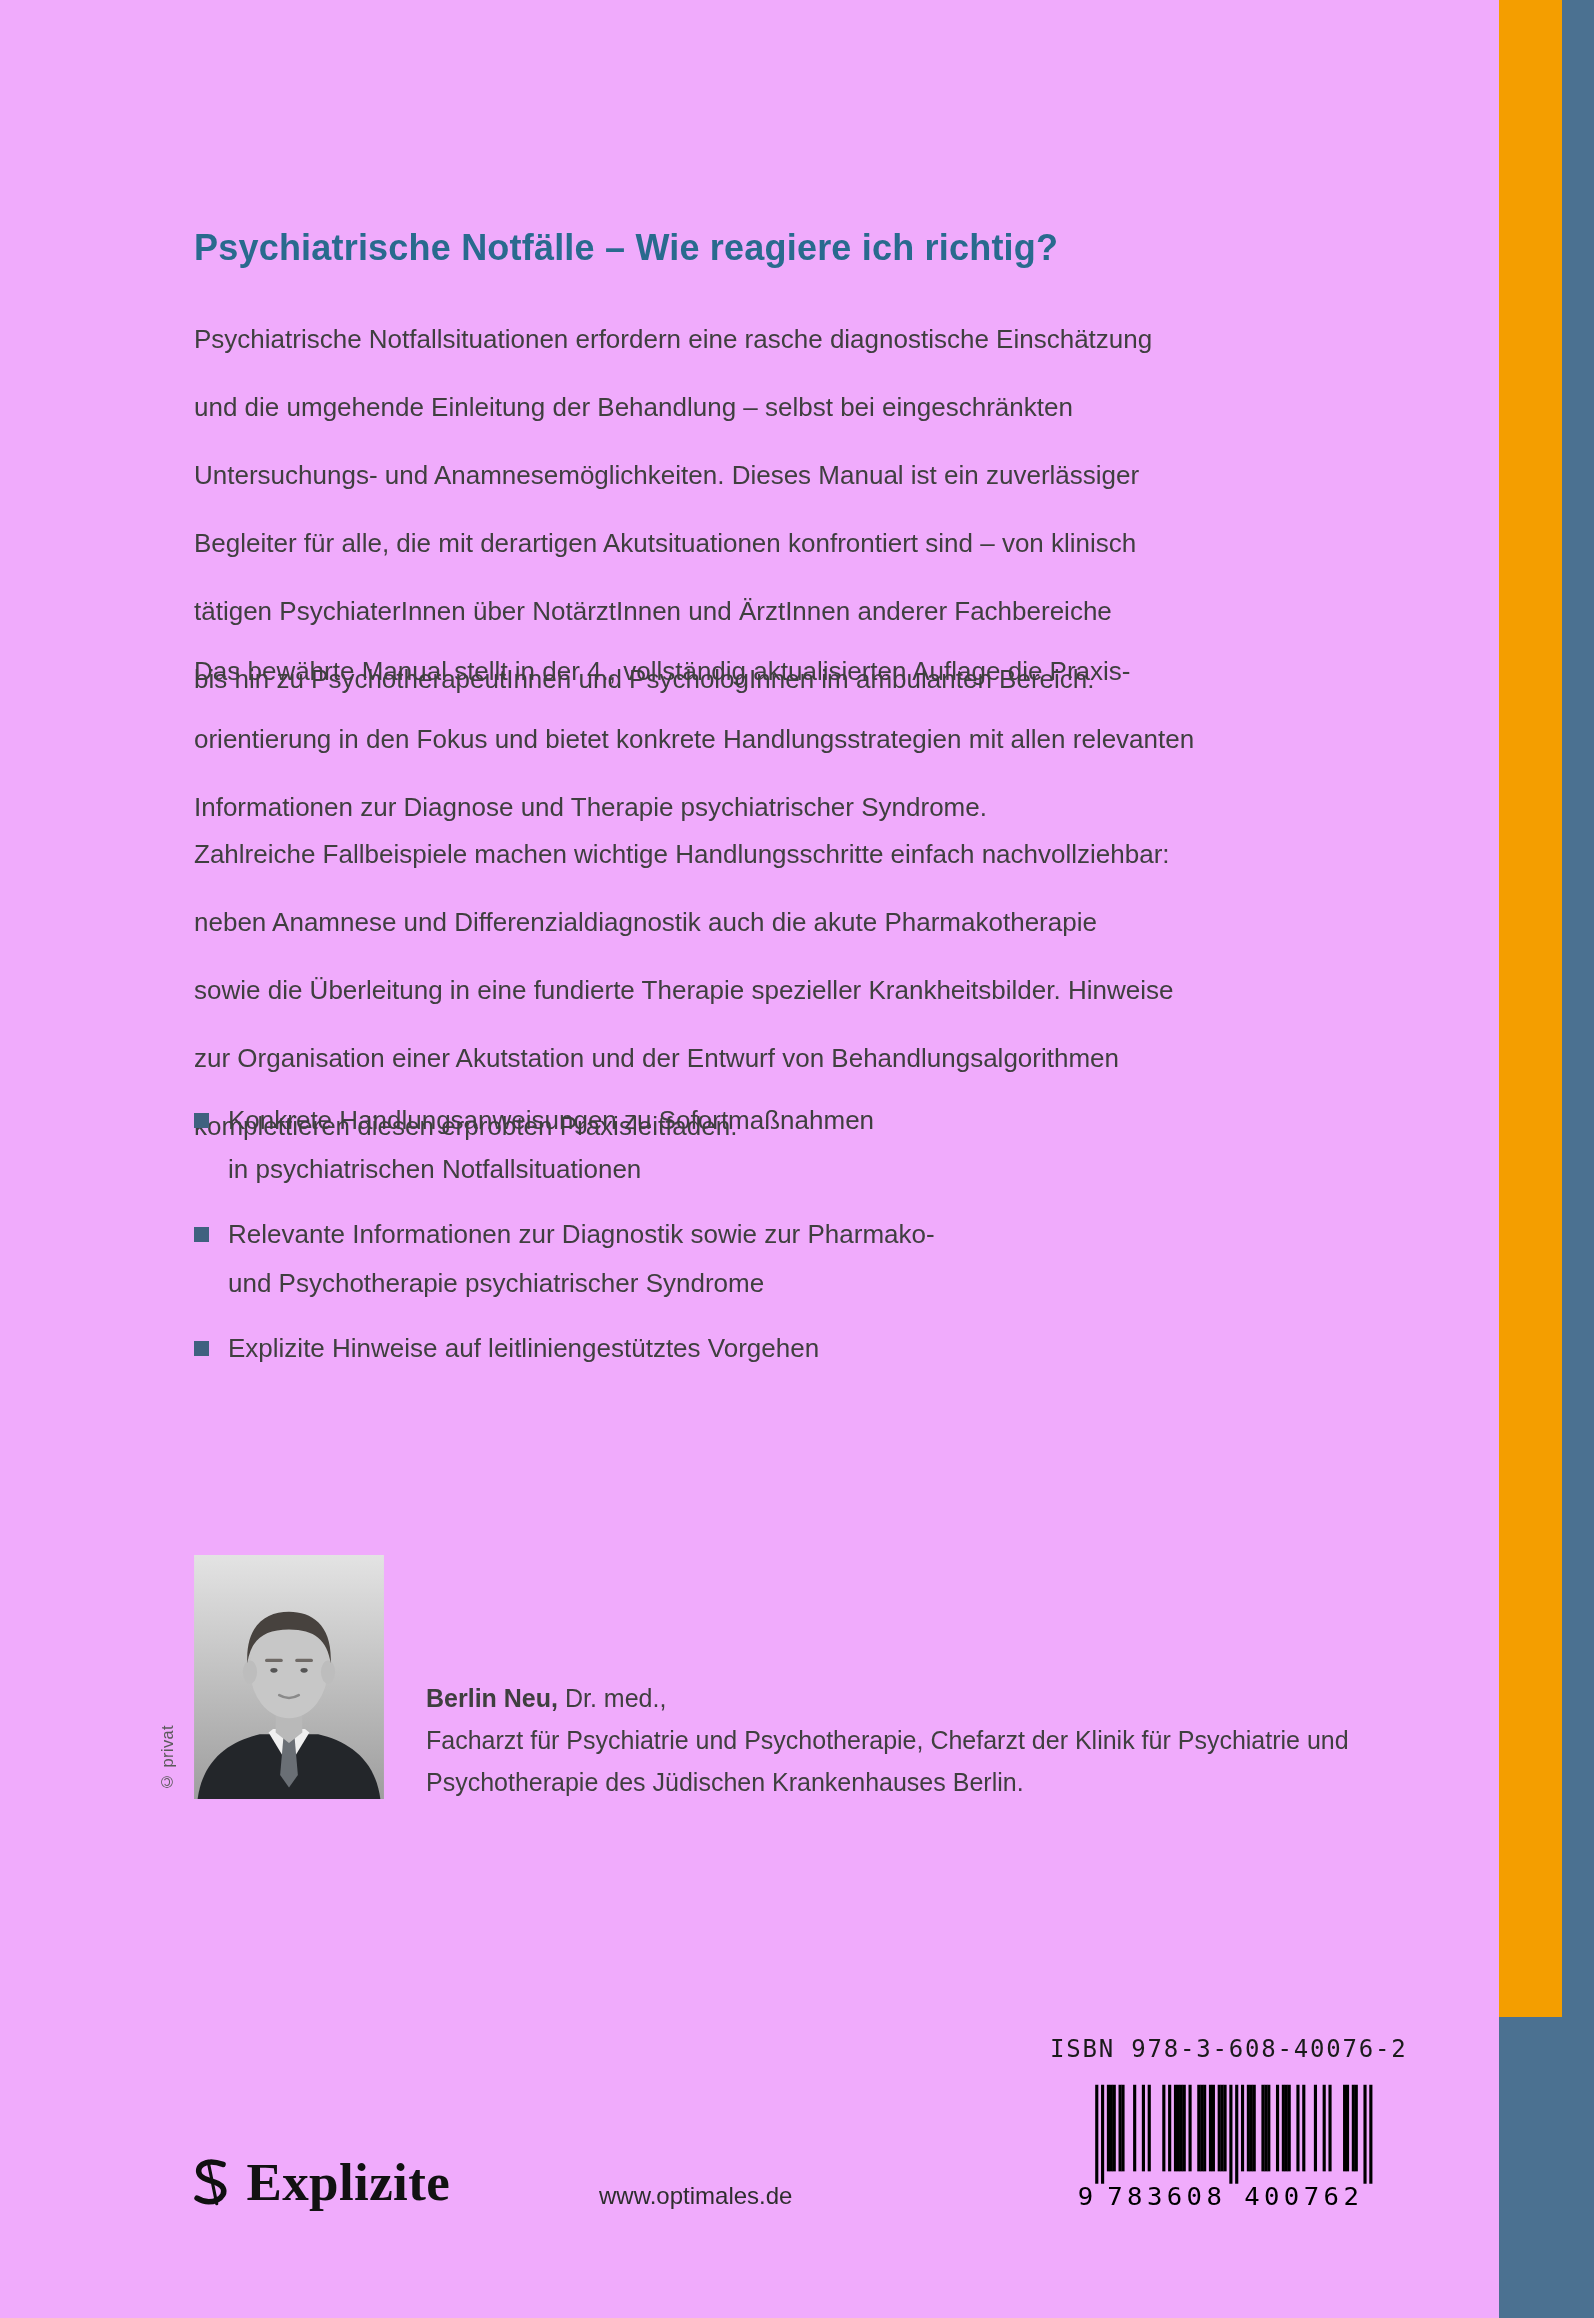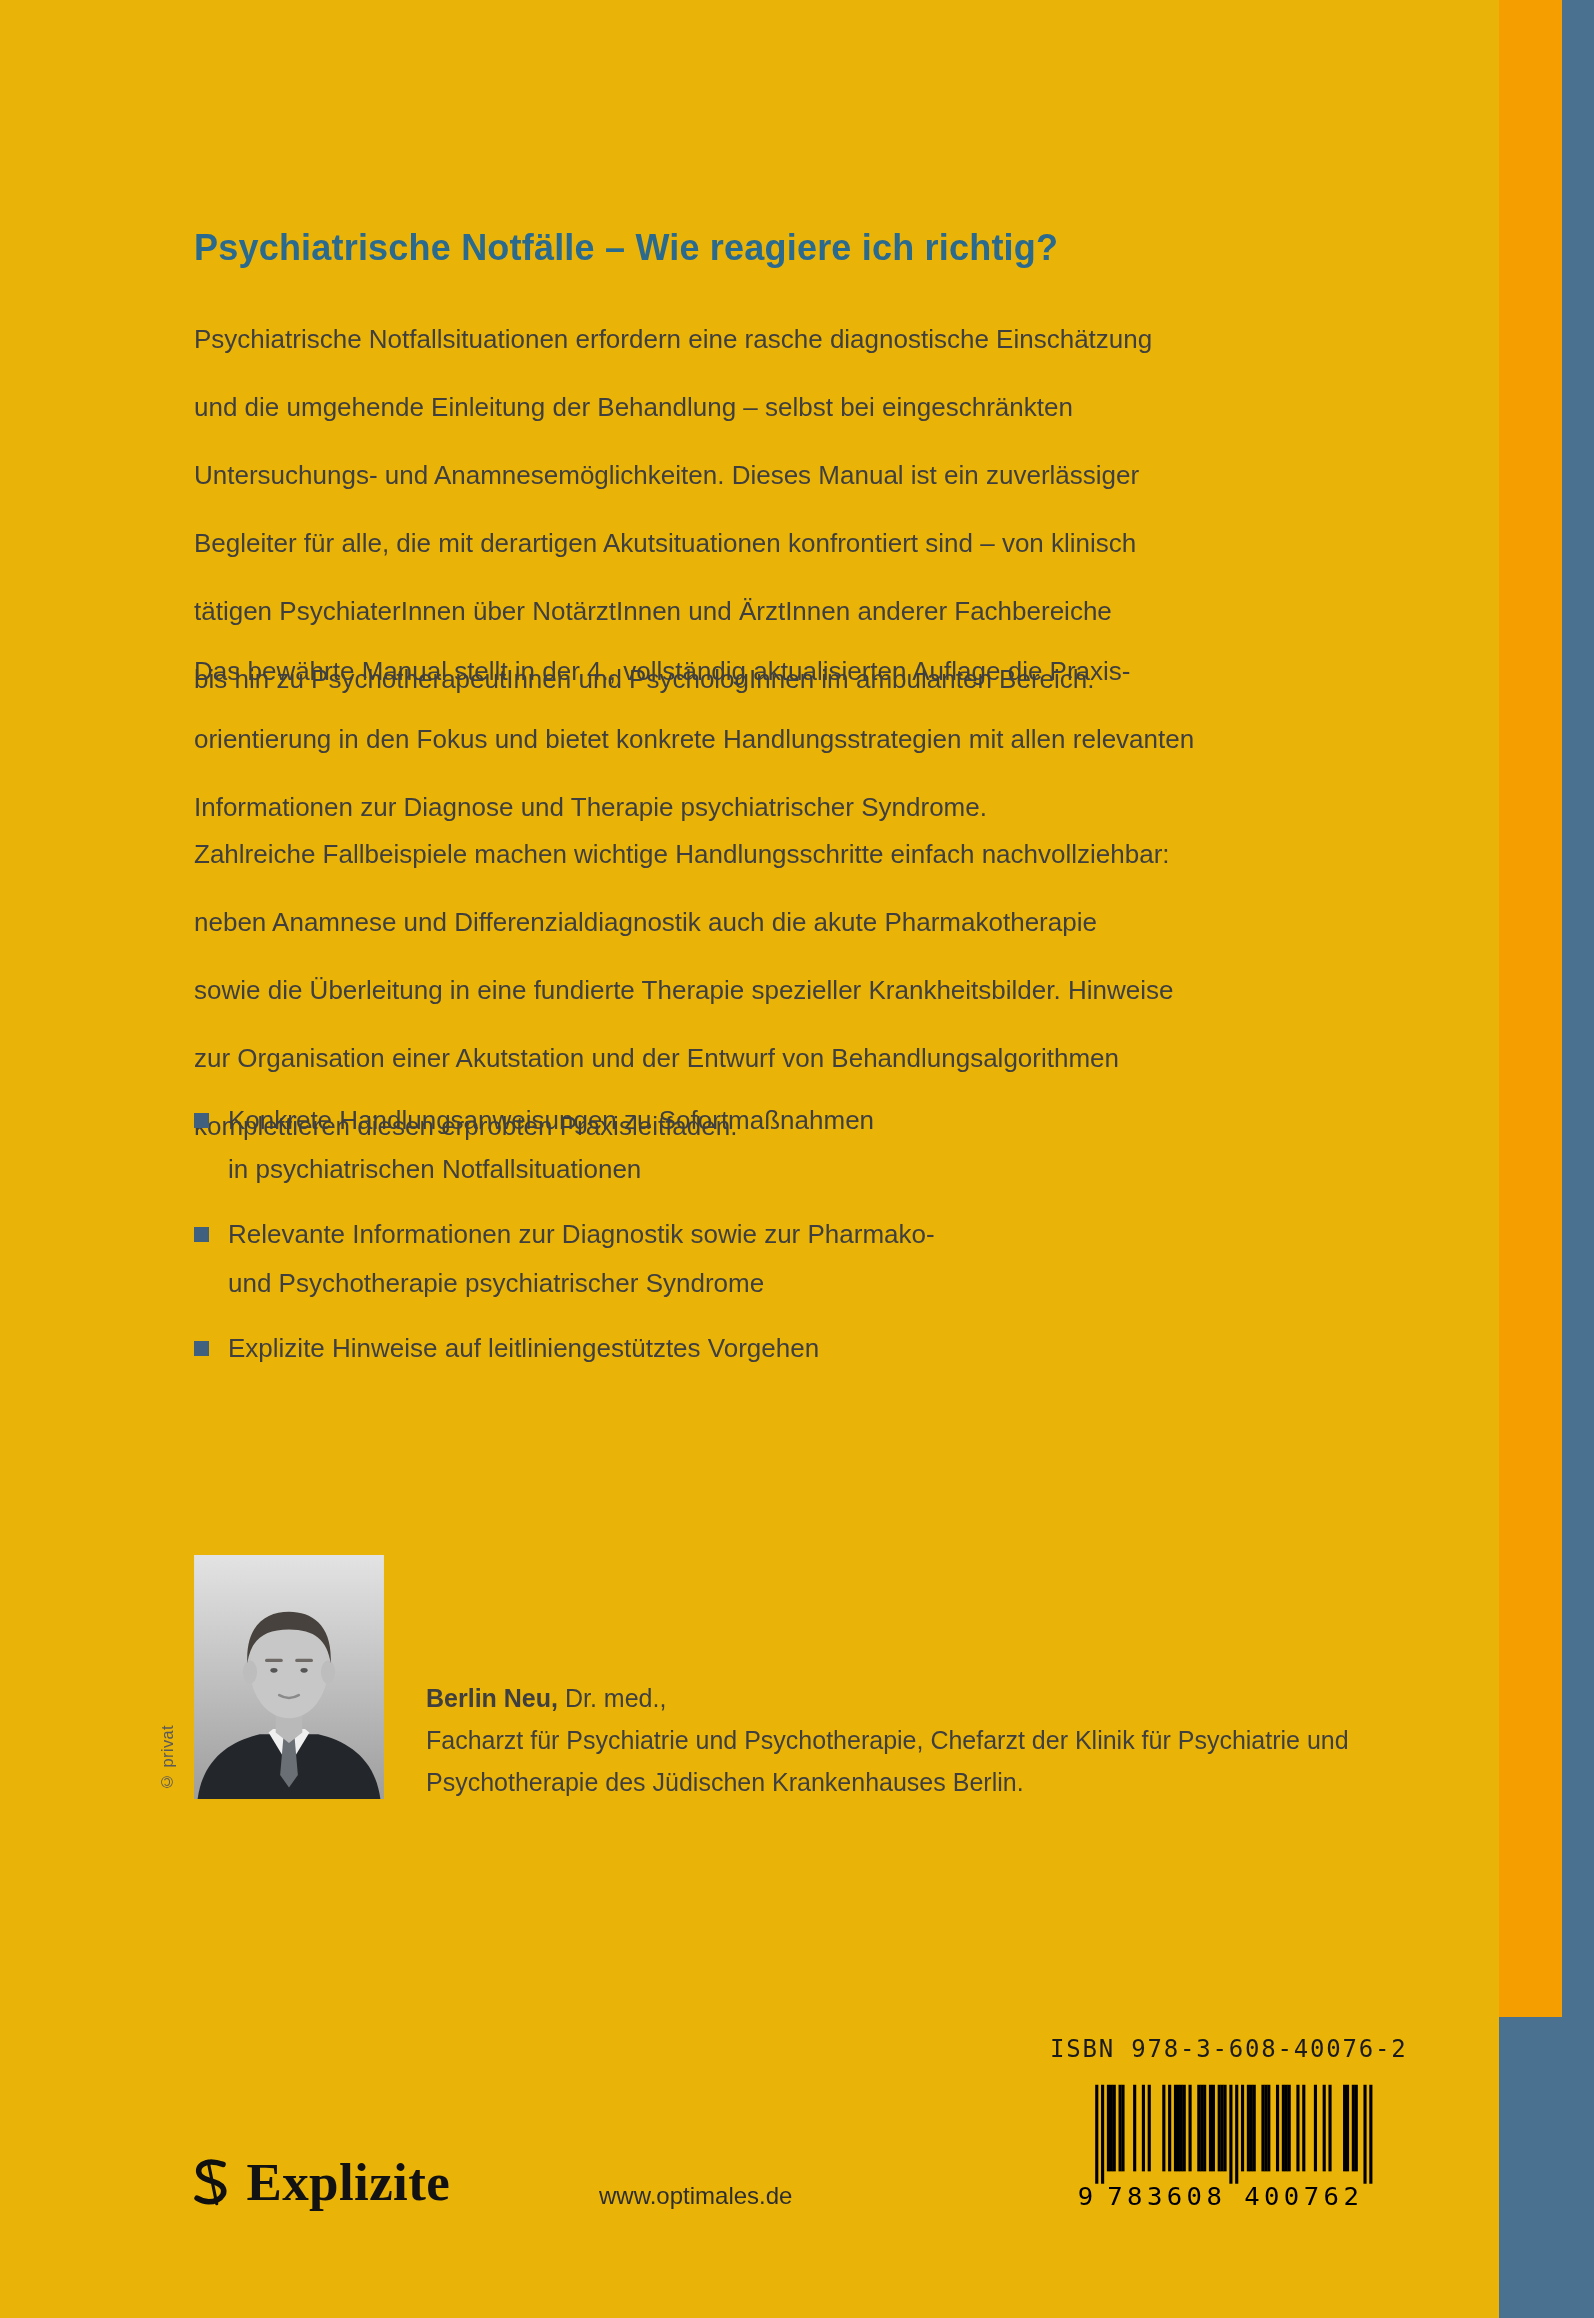--- a/index.html
+++ b/index.html
@@ -4,21 +4,21 @@
 <style>
   html, body {
     margin: 0;
     padding: 0;
     background: #ffffff;
   }
   .cover {
     position: relative;
     width: 1594px;
     height: 2319px;
-    background: #eab308;
+    background: #f0abfc;
     overflow: hidden;
     font-family: "Liberation Sans", sans-serif;
     color: #3f3f3f;
   }
 
   
   .stripe { position: absolute; }
   .stripe-orange      { left: 1499px; top: 0;      width: 64px;  height: 2017px; }
   .stripe-blue-top    { left: 1562px; top: 0;      width: 32px;  height: 2017px; }
   .stripe-blue-bottom { left: 1499px; top: 2017px; width: 96px; height: 302px;  }

